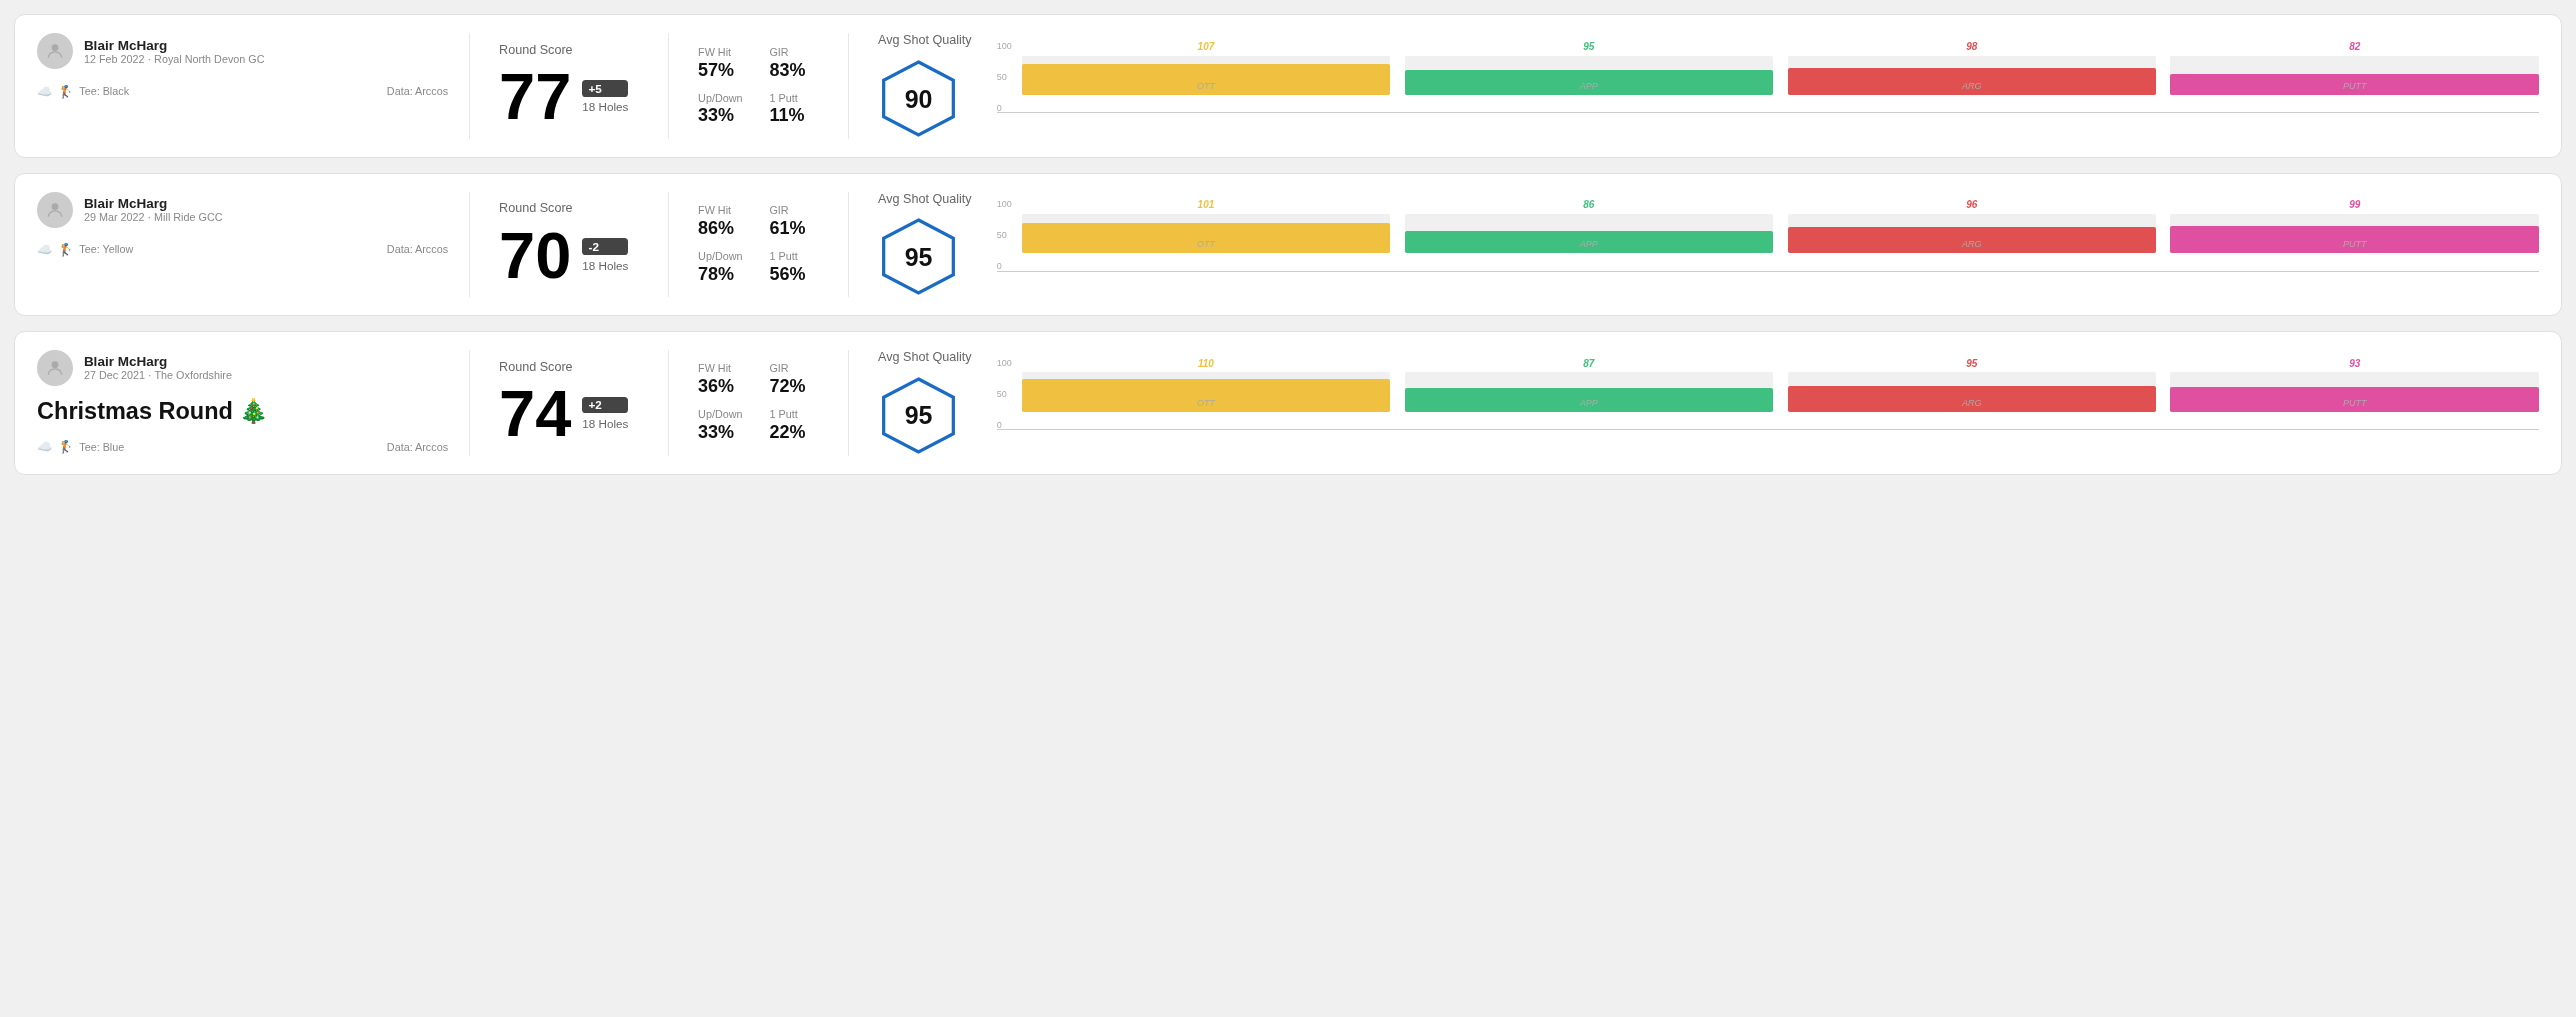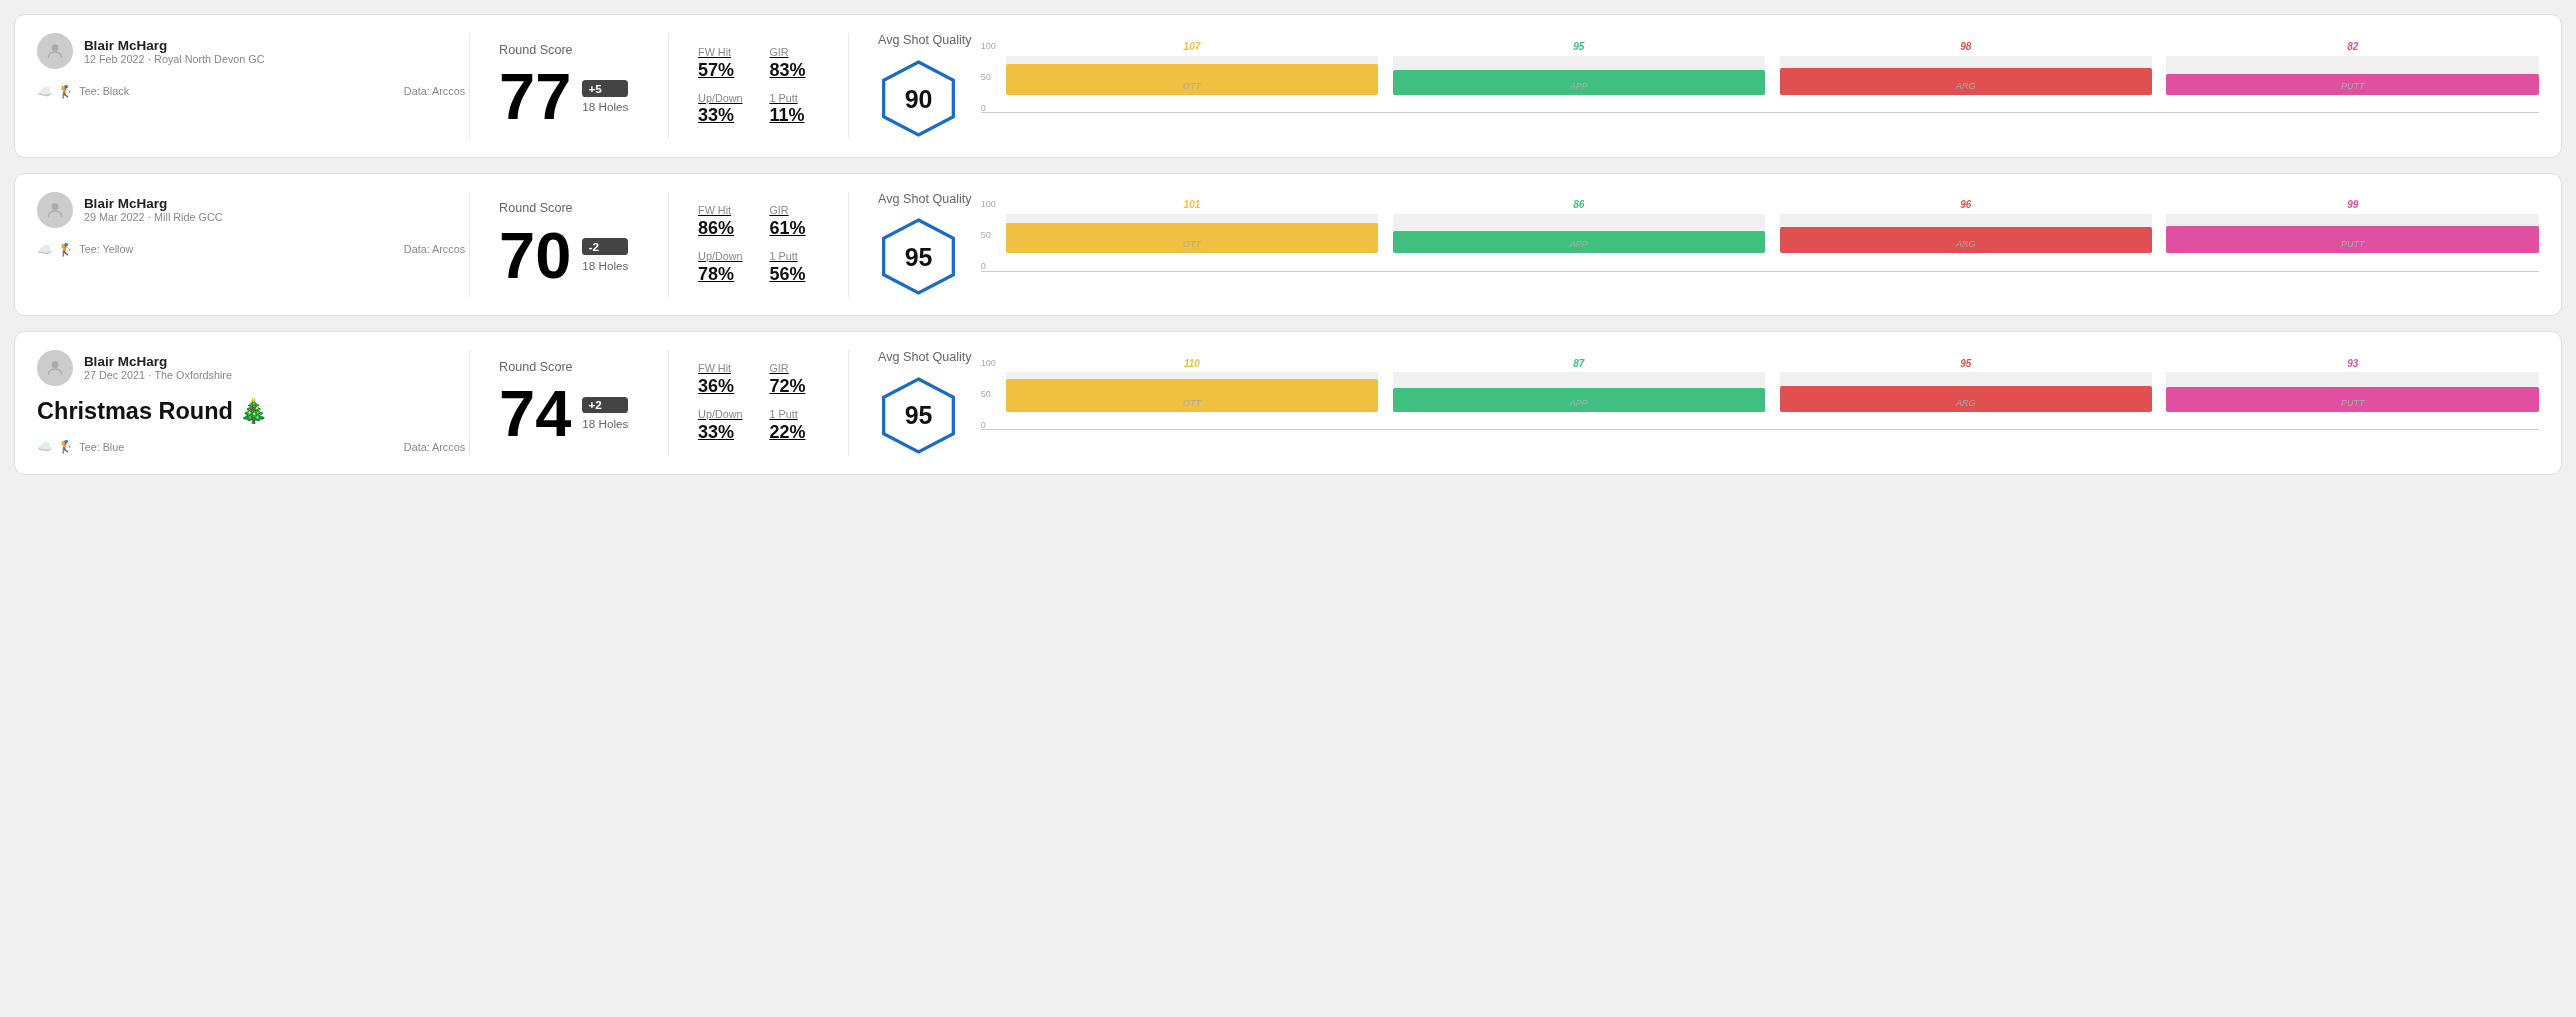--- a/index.html
+++ b/index.html
@@ -14,46 +14,45 @@
       border-radius: 10.8px;
       border: 0.9px solid #e0e0e0;
       margin-bottom: 14.4px;
       padding: 18px 21.7px;
       display: flex;
       align-items: stretch;
       gap: 0;
     }
     .section-left {
       flex: 0 0 433px;
-      padding-right: 4px;
+      padding-right: 21px;
       border-right: 0.9px solid #e8e8e8;
     }
     .section-score {
       flex: 0 0 199px;
       padding: 0 29px;
       border-right: 0.9px solid #e8e8e8;
       display: flex;
       flex-direction: column;
       justify-content: center;
     }
     .section-stats {
       flex: 0 0 180px;
       padding: 0 29px;
       border-right: 0.9px solid #e8e8e8;
       display: flex;
       flex-direction: column;
       justify-content: center;
-      text-decoration: underline;
     }
     .section-quality {
       flex: 1;
       padding: 0 0 0 29px;
       display: flex;
       align-items: center;
-      gap: 9px;
+      gap: 25px;
     }
 
     
     .user-header {
       display: flex;
       align-items: center;
       gap: 10.8px;
       margin-bottom: 10.8px;
     }
     .avatar {

